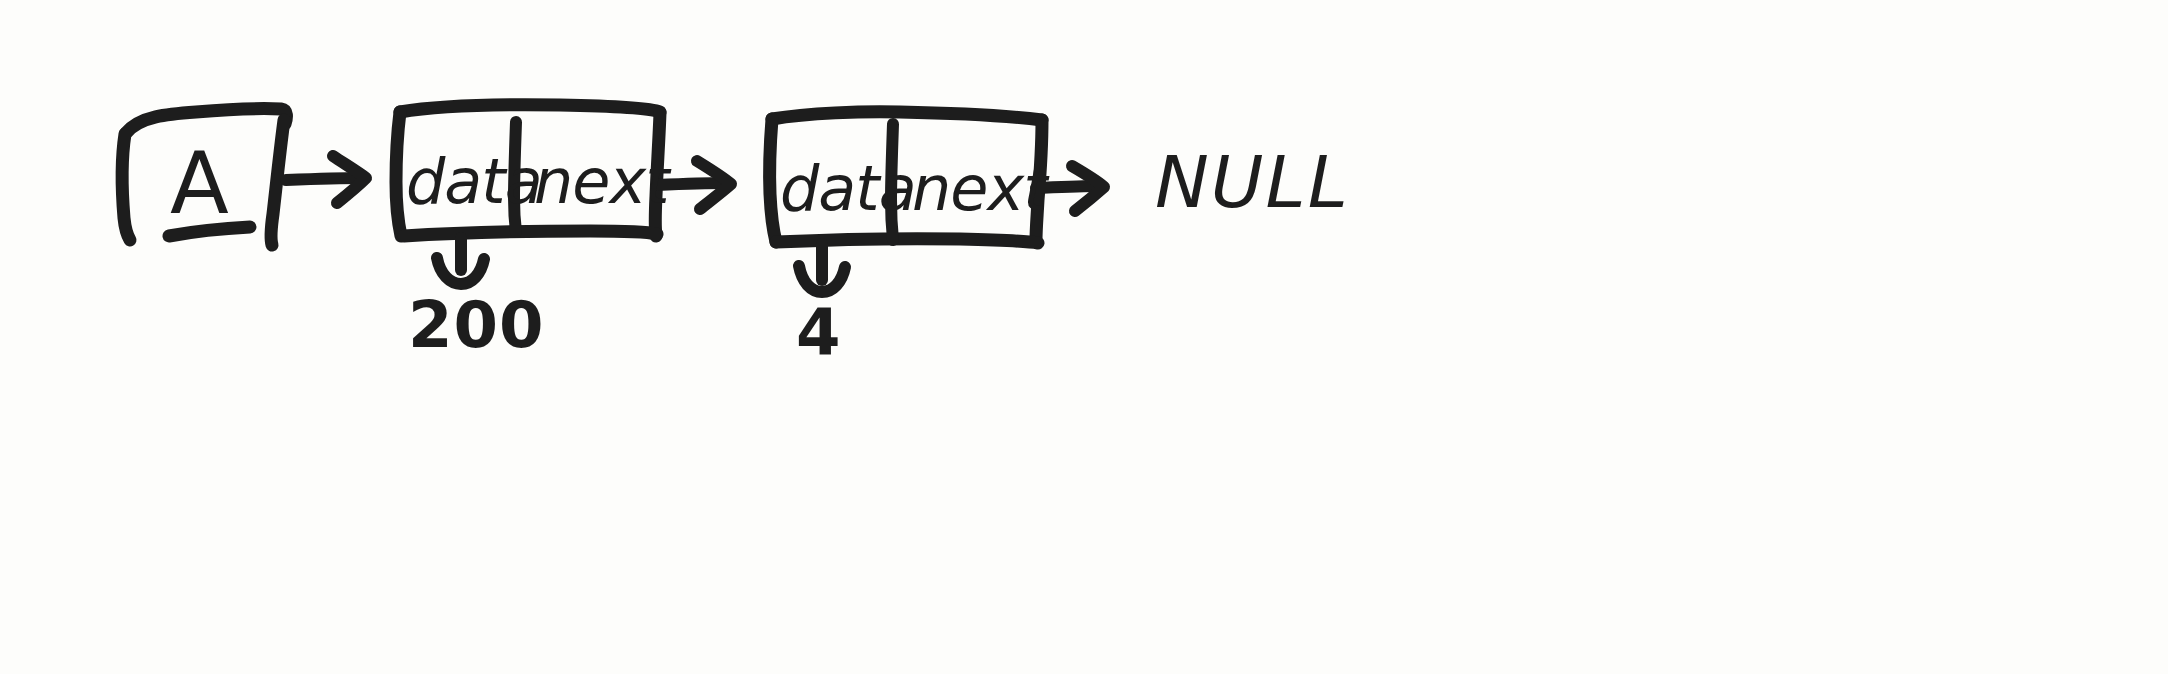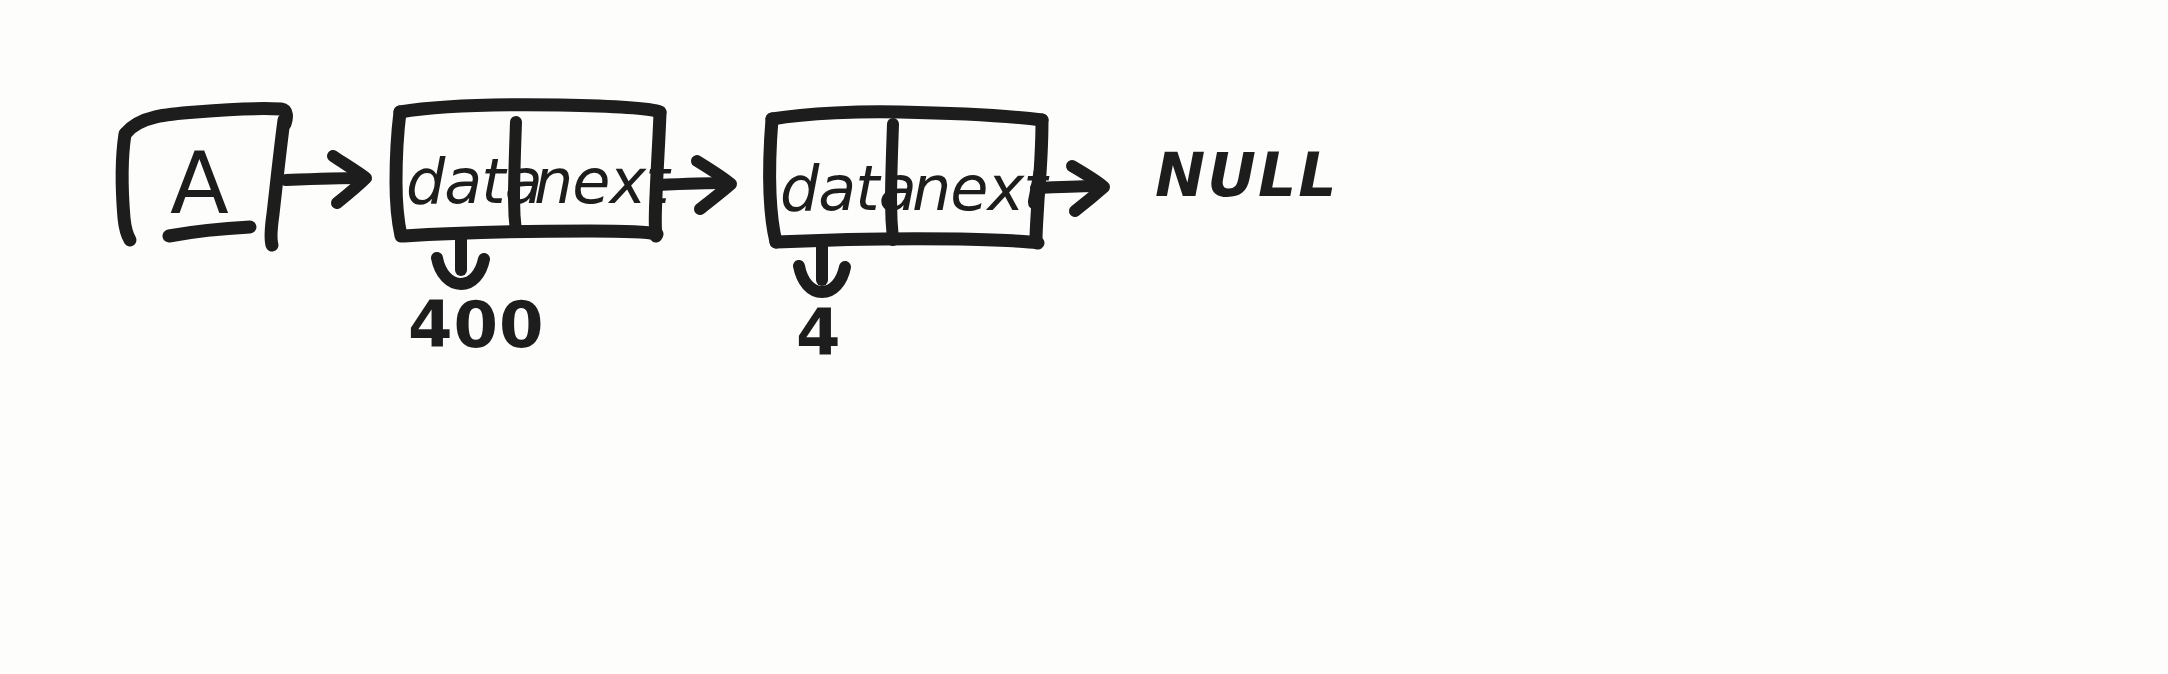--- a/index.html
+++ b/index.html
@@ -49,22 +49,22 @@
     font-weight: 500;
     letter-spacing: -1px;
   }
   .lbl-value {
     font-style: normal;
     font-weight: 600;
     font-size: 64px;
     letter-spacing: 1px;
   }
   .lbl-null {
-    font-size: 60px;
-    font-weight: 700;
+    font-size: 72px;
+    font-weight: 400;
     letter-spacing: 2px;
   }
 </style>
 </head>
 <body>
 
 <div id="canvas">
 
   <svg id="sketch" viewBox="0 0 2168 674">
 
@@ -131,21 +131,21 @@
     </g>
 
   </svg>
 
   <div class="hand-label lbl-a" style="left:170px; top:133px;">A</div>
 
   <div class="hand-label lbl-field" style="left:406px; top:145px;">data</div>
 
   <div class="hand-label lbl-field" style="left:534px; top:145px;">next</div>
 
-  <div class="hand-label lbl-value" style="left:408px; top:288px;">400</div>
+  <div class="hand-label lbl-value" style="left:408px; top:288px;">200</div>
 
   <div class="hand-label lbl-field" style="left:780px; top:152px;">data</div>
 
   <div class="hand-label lbl-field" style="left:912px; top:152px;">next</div>
 
   <div class="hand-label lbl-value" style="left:796px; top:296px;">4</div>
 
   <div class="hand-label lbl-null" style="left:1155px; top:140px;">NULL</div>
 
 </div>

